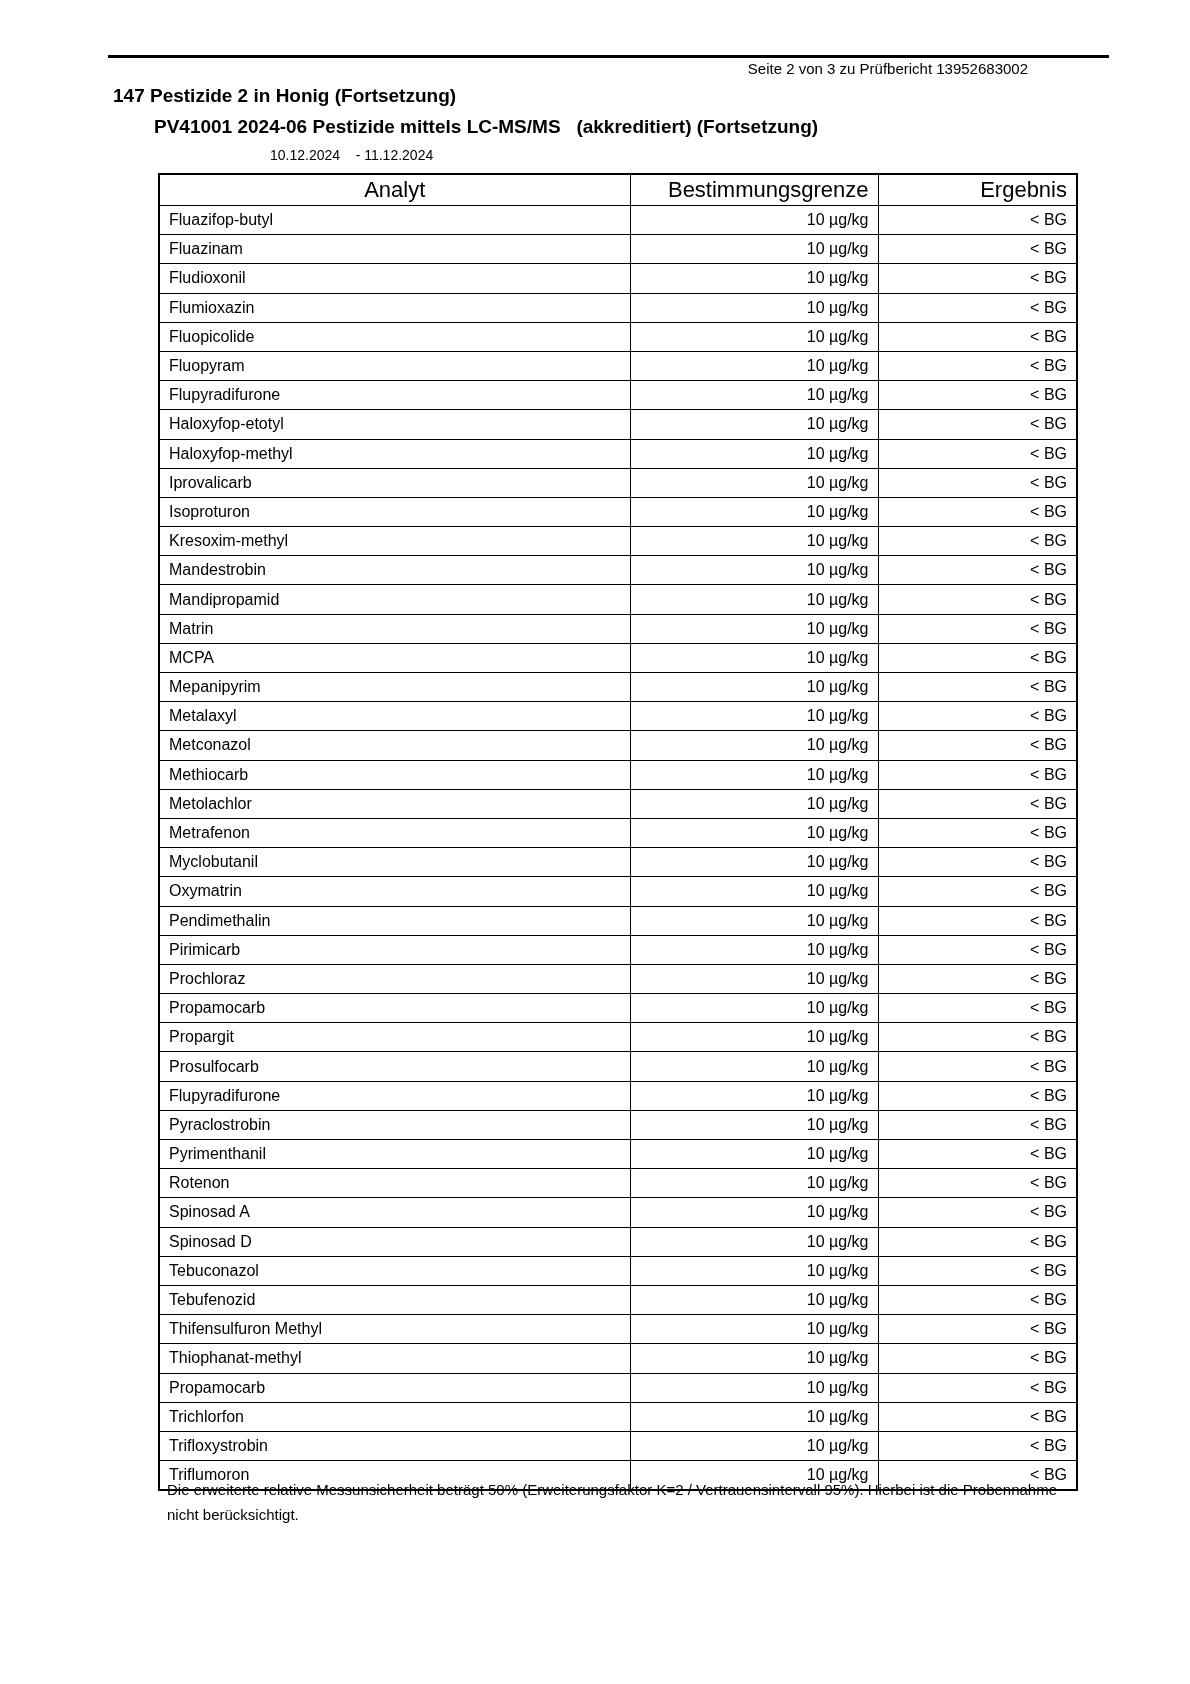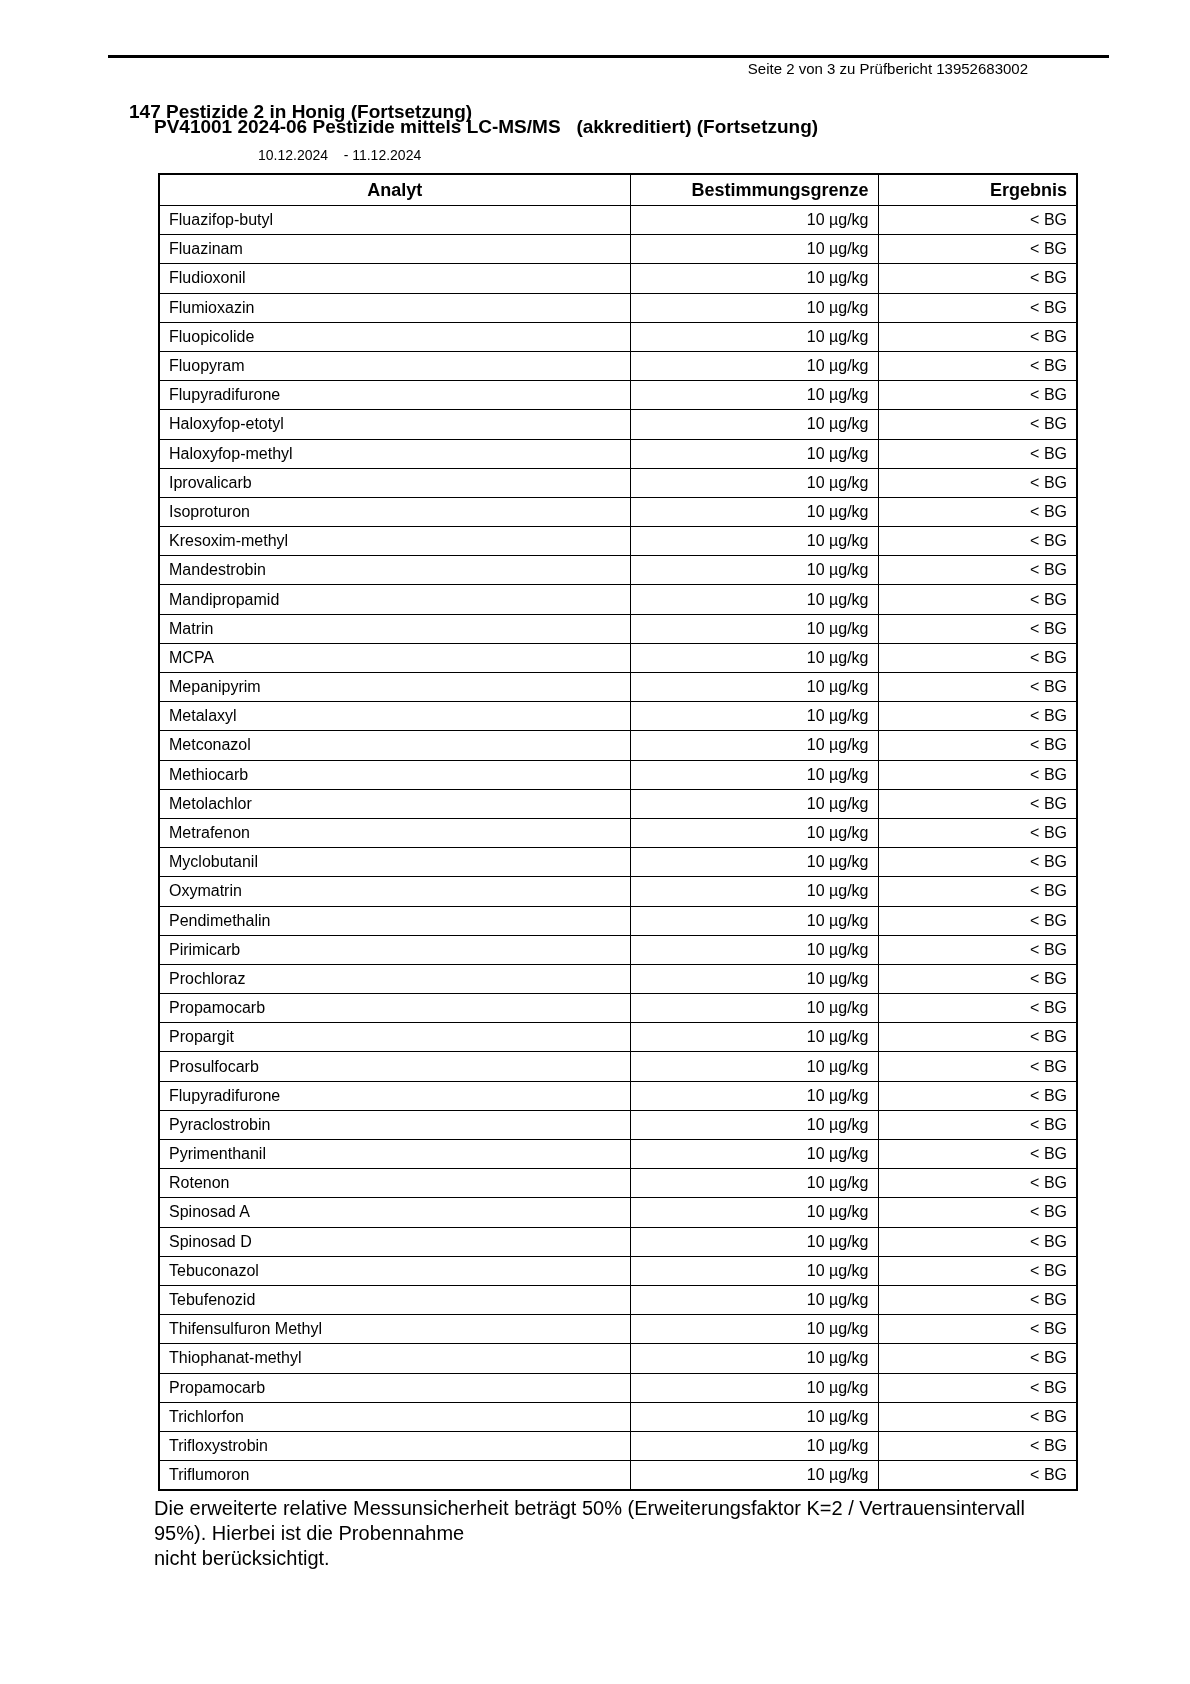--- a/index.html
+++ b/index.html
@@ -25,37 +25,37 @@
     left: 0;
     top: 60px;
     width: 1028px;
     text-align: right;
     font-size: 15px;
   }
   .section-title {
     position: absolute;
     left: 113px;
     top: 85px;
-    margin: 16px;
+    margin: 0;
     font-size: 19px;
     font-weight: bold;
     white-space: pre;
   }
   .method-title {
     position: absolute;
     left: 154px;
     top: 116px;
     margin: 0;
     font-size: 19px;
     font-weight: bold;
     white-space: pre;
   }
   .date-range {
     position: absolute;
-    left: 258px;
+    left: 270px;
     top: 147px;
     font-size: 14px;
     white-space: pre;
   }
   table.results {
     position: absolute;
     left: 158px;
     top: 173px;
     width: 918px;
     border-collapse: collapse;
@@ -63,39 +63,38 @@
     border: 2px solid #000000;
   }
   table.results th, table.results td {
     border: 1.5px solid #000000;
     padding: 0 9px;
     overflow: hidden;
     white-space: nowrap;
   }
   table.results thead th {
     height: 30px;
-    font-size: 18px;
-    font-weight: bold;
+    font-size: 22px;
+    font-weight: normal;
   }
   th.col-analyt { text-align: center; }
   th.col-grenze, th.col-ergebnis { text-align: right; }
   table.results td {
     height: 28.2px;
     font-size: 16px;
   }
   td.cell-analyt { text-align: left; }
   td.cell-grenze, td.cell-ergebnis { text-align: right; }
   .footnote {
     position: absolute;
-    left: 154px;
+    left: 167px;
     top: 1477px;
     width: 900px;
-    font-size: 20px;
+    font-size: 15px;
     line-height: 25px;
-    margin-top: 19px;
   }
 </style>
 </head>
 <body>
 
 <div class="page">
 
   <div class="top-rule"></div>
 
   <div class="page-ref">Seite 2 von 3 zu Prüfbericht 13952683002</div>

